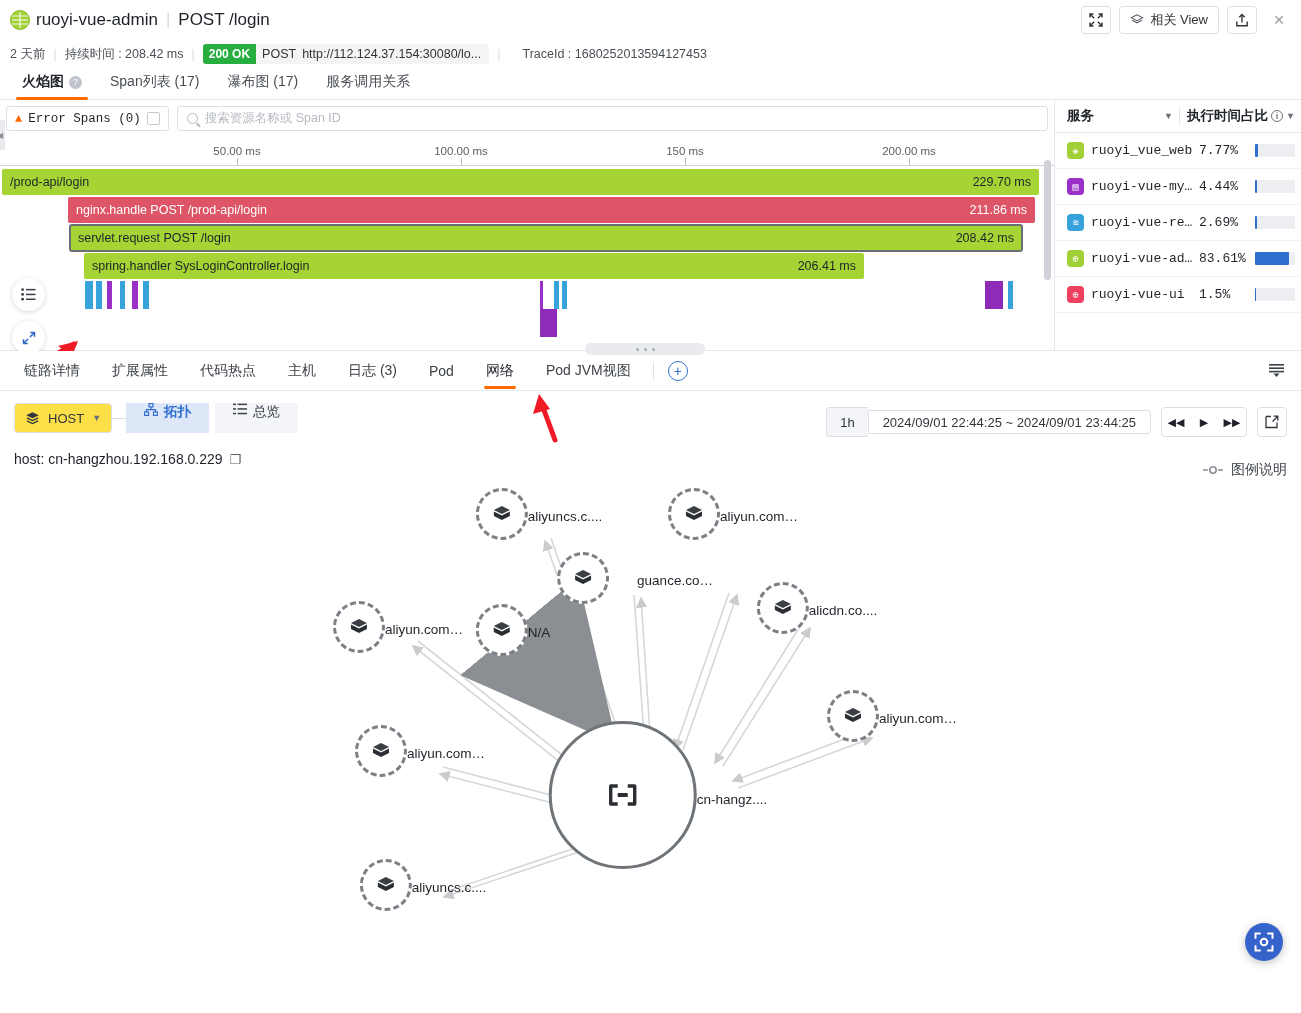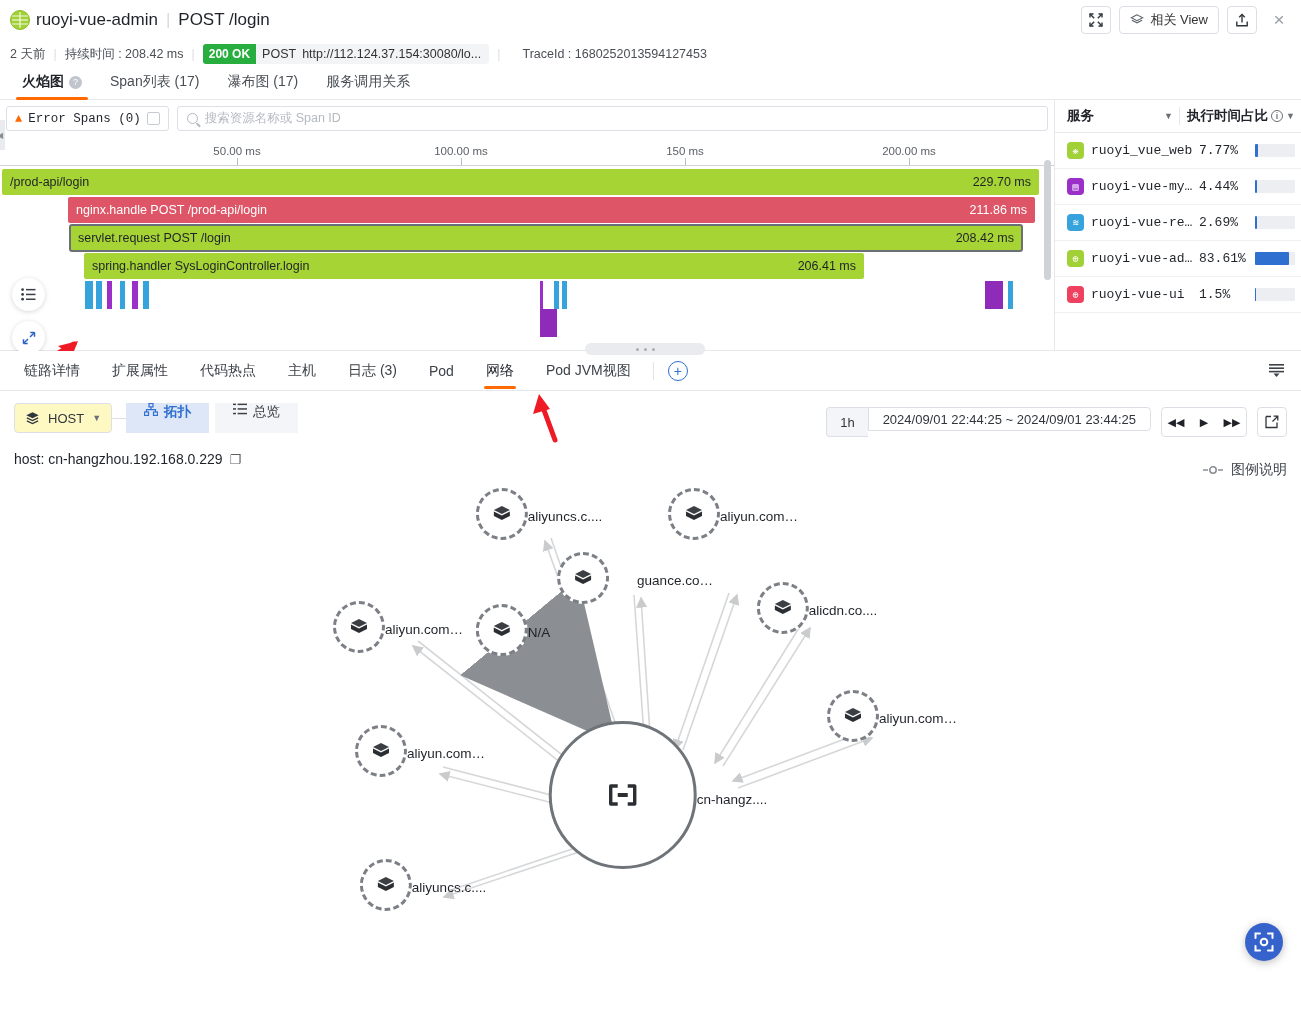--- a/index.html
+++ b/index.html
@@ -177,33 +177,33 @@
     position:absolute; left:585px; top:-8px; width:120px; height:12px; border-radius:7px;
     background:#e9ebee; display:flex; align-items:center; justify-content:center; gap:5px;
   }
   .dragpill i { width:3px; height:3px; border-radius:50%; background:#a9aeb5; display:block; }
 
   
   .ctrlrow { height:54px; display:flex; align-items:center; padding:0 14px; }
   .hostsel {
     height:30px; border:1px solid #dcdfe6; border-radius:4px; display:flex;
     align-items:center; gap:8px; padding:0 10px; font-size:13px; color:#31363c;
-    background:#fef9c3; cursor:pointer;
+    background:#fde047; cursor:pointer;
   }
   .stack-ic { width:15px; height:15px; position:relative; }
   .connector { width:14px; height:1px; background:#dcdfe6; }
   .segbtns { display:flex; }
   .seg {
     height:30px; padding:0 18px; display:flex; align-items:flex-start; gap:6px;
     font-size:13.5px; background:#f3f5f8; color:#3d4248; cursor:pointer;
   }
   .seg.active { background:#dde7f8; color:#2f6fd0; font-weight:bold; }
   .seg + .seg { margin-left:6px; }
 
-  .timebar { margin-left:auto; display:flex; align-items:flex-start;margin-top:8px; }
+  .timebar { margin-left:auto; display:flex; align-items:center;margin-top:8px; }
   .t-1h { height:30px; border:1px solid #dcdfe6; border-right:none;
     background:#f3f5f8; display:flex; align-items:center; padding:0 13px;
     font-size:13px; border-radius:4px 0 0 4px; color:#31363c; }
   .t-range { height:24px; border:1px solid #dcdfe6; background:#fff;
     display:flex; align-items:center; padding:0 14px; font-size:13px;
     color:#31363c; border-radius:0 4px 4px 0; }
   .t-ctrl { display:flex; align-items:center; border:1px solid #dcdfe6;
     border-radius:4px; height:30px; margin-left:10px; overflow:hidden; background:#fff;}
   .t-ctrl div { width:28px; height:28px; display:flex; align-items:center;
     justify-content:center; font-size:11px; color:#1f2329; cursor:pointer; }

